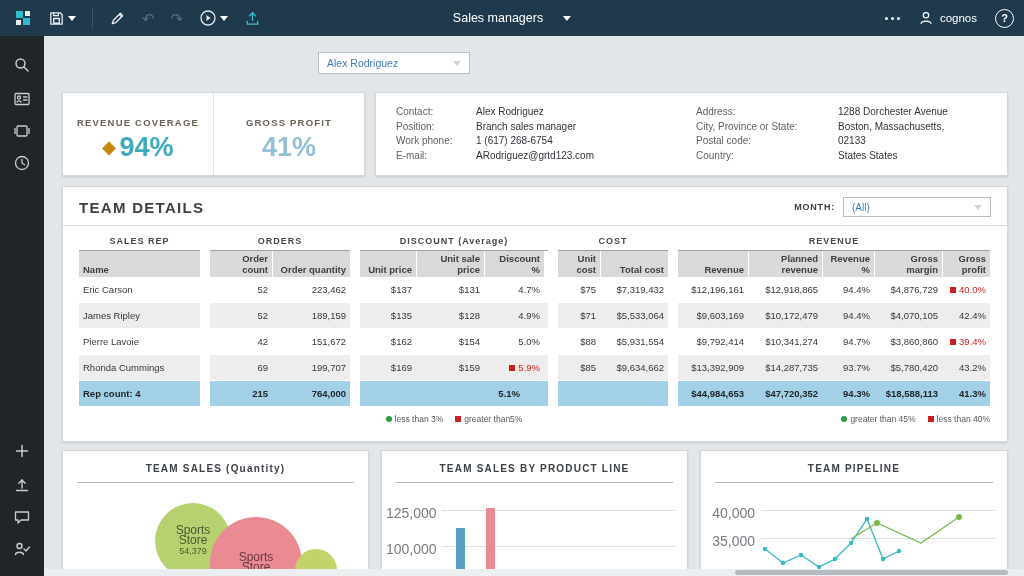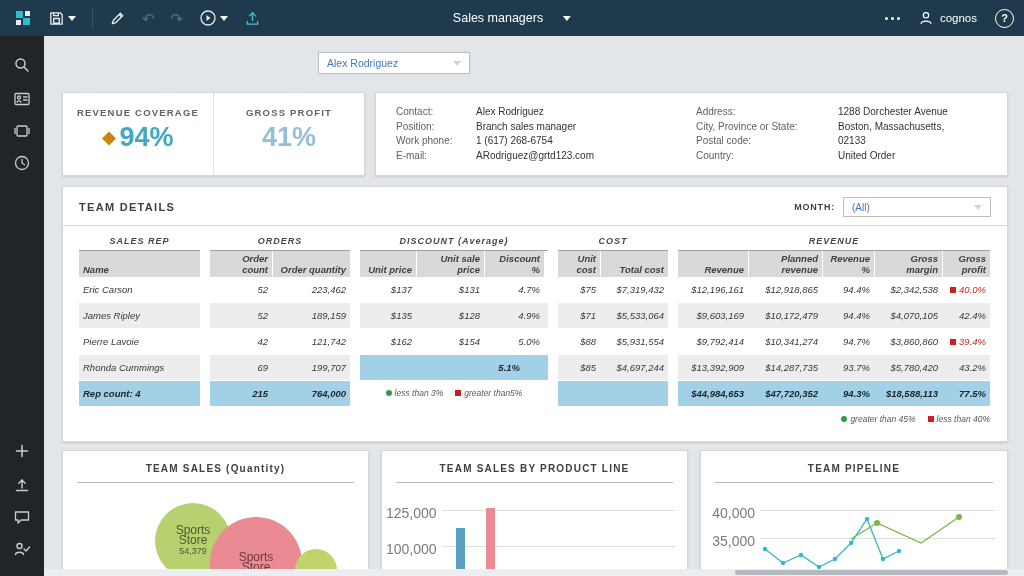--- a/index.html
+++ b/index.html
@@ -28,45 +28,45 @@
 
   
   .content{position:absolute;left:44px;top:36px;width:980px;height:540px;background:#e3e6e9;}
   .card{position:absolute;background:#fff;border:1px solid #d5d8db;box-shadow:0 1px 2px rgba(0,0,0,.12);}
 
   .select{background:#fff;border:1px solid #b9bec3;display:flex;align-items:center;justify-content:space-between;padding:0 8px;color:#4178be;font-size:10.5px;cursor:pointer;}
   .filter-select{position:absolute;left:274px;top:16px;width:152px;height:22px;}
 
   
   .kpi-card{left:18px;top:56px;width:303px;height:84px;display:flex;}
-  .kpi{flex:1;padding-top:14px;}
+  .kpi{flex:1;padding-top:24px;}
   .kpi.first{border-right:1px solid #e0e2e4;}
   .kpi-label{font-size:9.5px;font-weight:bold;letter-spacing:1.2px;color:#6a6156;text-align:center;}
   .kpi-value{font-size:27px;font-weight:bold;text-align:center;margin-top:4px;}
   .kpi-value.teal{color:#3fa9bf;}
   .kpi-value.blue{color:#93bfd8;}
   .diamond{color:#c8860a;font-size:17px;vertical-align:3px;margin-right:4px;}
 
   
   .contact-card{left:331px;top:56px;width:633px;height:84px;display:flex;padding:12px 20px;font-size:10px;line-height:14.5px;}
   .c-col{display:grid;grid-template-columns:auto 1fr;column-gap:14px;align-content:start;}
   .c-col.left{width:300px;grid-template-columns:66px 1fr;}
   .c-col.right{flex:1;grid-template-columns:128px 1fr;}
   .c-label{color:#5d6166;}
   .c-value{color:#2f3338;}
 
   
   .details-card{left:18px;top:150px;width:946px;height:256px;}
   .details-head{display:flex;align-items:center;justify-content:space-between;padding:10px 16px 8px;border-bottom:1px solid #d9dcdf;}
-  .card-title{font-size:11px;font-weight:bold;letter-spacing:1.3px;color:#3c4146;}
+  .card-title{font-size:15px;font-weight:bold;letter-spacing:1.3px;color:#3c4146;}
   .month-wrap{display:flex;align-items:center;gap:8px;}
   .month-label{font-size:9px;font-weight:bold;letter-spacing:.8px;color:#3c4146;}
   .month-select{width:148px;height:20px;font-size:10px;}
 
-  .ttable{display:flex;gap:10px;padding:10px 16px 0;font-style:italic;}
+  .ttable{display:flex;gap:10px;padding:10px 16px 0;}
   .tgroup{flex:none;}
   .gtitle{font-size:9px;font-weight:bold;letter-spacing:1px;color:#44484d;text-align:center;padding-bottom:4px;border-bottom:1px solid #9aa0a5;}
   .thead{display:flex;}
   .th{background:#d9d9d9;height:26px;display:flex;align-items:flex-end;justify-content:flex-end;text-align:right;font-size:9.5px;font-weight:bold;color:#3c4146;line-height:10.5px;padding:2px 4px;border-left:1px solid #fff;}
   .th:first-child{border-left:none;}
   .th.left{justify-content:flex-start;text-align:left;}
   .tr{display:flex;border-bottom:1px solid #fff;}
   .tr.odd{background:#fff;}
   .tr.even{background:#ededee;}
   .tr.sum{background:#a2d0e6;font-weight:bold;color:#21262b;}
@@ -270,21 +270,21 @@
         <span class="c-value">ARodriguez@grtd123.com</span>
     </div>
     <div class="c-col right">
       <span class="c-label">Address:</span>
         <span class="c-value">1288 Dorchester Avenue</span>
       <span class="c-label">City, Province or State:</span>
         <span class="c-value">Boston, Massachusetts,</span>
       <span class="c-label">Postal code:</span>
         <span class="c-value">02133</span>
       <span class="c-label">Country:</span>
-        <span class="c-value">United Order</span>
+        <span class="c-value">States States</span>
     </div>
   </div>
 
   <div class="card details-card">
     <div class="details-head">
       <span class="card-title">TEAM DETAILS</span>
       <span class="month-wrap">
         <span class="month-label">MONTH:</span>
         <span class="select month-select">
           <span>(All)</span>
@@ -326,21 +326,21 @@
         <div class="tr odd">
             <div class="td c-oc">52</div>
             <div class="td c-oq">223,462</div>
           </div>
         <div class="tr even">
             <div class="td c-oc">52</div>
             <div class="td c-oq">189,159</div>
           </div>
         <div class="tr odd">
             <div class="td c-oc">42</div>
-            <div class="td c-oq">121,742</div>
+            <div class="td c-oq">151,672</div>
           </div>
         <div class="tr even">
             <div class="td c-oc">69</div>
             <div class="td c-oq">199,707</div>
           </div>
         <div class="tr sum">
             <div class="td c-oc">215</div>
             <div class="td c-oq">764,000</div>
           </div>
       </div>
@@ -359,20 +359,25 @@
           </div>
         <div class="tr even">
             <div class="td c-up">$135</div>
             <div class="td c-usp">$128</div>
             <div class="td c-dp">4.9%</div>
           </div>
         <div class="tr odd">
             <div class="td c-up">$162</div>
             <div class="td c-usp">$154</div>
             <div class="td c-dp">5.0%</div>
+          </div>
+        <div class="tr even">
+            <div class="td c-up">$169</div>
+            <div class="td c-usp">$159</div>
+            <div class="td c-dp"><span class="sq"></span><span class="redtxt">5.9%</span></div>
           </div>
         <div class="tr sum">
             <div class="td c-span-d" style="padding-right:28px">5.1%</div>
           </div>
         <div class="legend center">
           <span class="lg-item">
               <span class="dot"></span>
               <span>less than 3%</span>
             </span>
           <span class="lg-item">
@@ -395,41 +400,41 @@
         <div class="tr even">
             <div class="td c-uc">$71</div>
             <div class="td c-tc">$5,533,064</div>
           </div>
         <div class="tr odd">
             <div class="td c-uc">$88</div>
             <div class="td c-tc">$5,931,554</div>
           </div>
         <div class="tr even">
             <div class="td c-uc">$85</div>
-            <div class="td c-tc">$4,697,244</div>
+            <div class="td c-tc">$9,634,662</div>
           </div>
         <div class="tr sum">
             <div class="td c-span-c"></div>
           </div>
       </div>
 
       <div class="tgroup" style="width:312px">
         <div class="gtitle">REVENUE</div>
         <div class="thead">
           <div class="th c-rev">Revenue</div>
           <div class="th c-pr">Planned revenue</div>
           <div class="th c-rp">Revenue %</div>
           <div class="th c-gm">Gross margin</div>
           <div class="th c-gp">Gross profit</div>
         </div>
         <div class="tr odd">
           <div class="td c-rev">$12,196,161</div>
           <div class="td c-pr">$12,918,865</div>
           <div class="td c-rp">94.4%</div>
-          <div class="td c-gm">$2,342,538</div>
+          <div class="td c-gm">$4,876,729</div>
           <div class="td c-gp"><span class="sq"></span><span class="redtxt">40.0%</span></div>
         </div>
         <div class="tr even">
           <div class="td c-rev">$9,603,169</div>
           <div class="td c-pr">$10,172,479</div>
           <div class="td c-rp">94.4%</div>
           <div class="td c-gm">$4,070,105</div>
           <div class="td c-gp">42.4%</div>
         </div>
         <div class="tr odd">
@@ -444,21 +449,21 @@
           <div class="td c-pr">$14,287,735</div>
           <div class="td c-rp">93.7%</div>
           <div class="td c-gm">$5,780,420</div>
           <div class="td c-gp">43.2%</div>
         </div>
         <div class="tr sum">
           <div class="td c-rev">$44,984,653</div>
           <div class="td c-pr">$47,720,352</div>
           <div class="td c-rp">94.3%</div>
           <div class="td c-gm">$18,588,113</div>
-          <div class="td c-gp">77.5%</div>
+          <div class="td c-gp">41.3%</div>
         </div>
         <div class="legend right">
           <span class="lg-item">
               <span class="dot"></span>
               <span>greater than 45%</span>
             </span>
           <span class="lg-item">
               <span class="sqg"></span>
               <span>less than 40%</span>
             </span>

